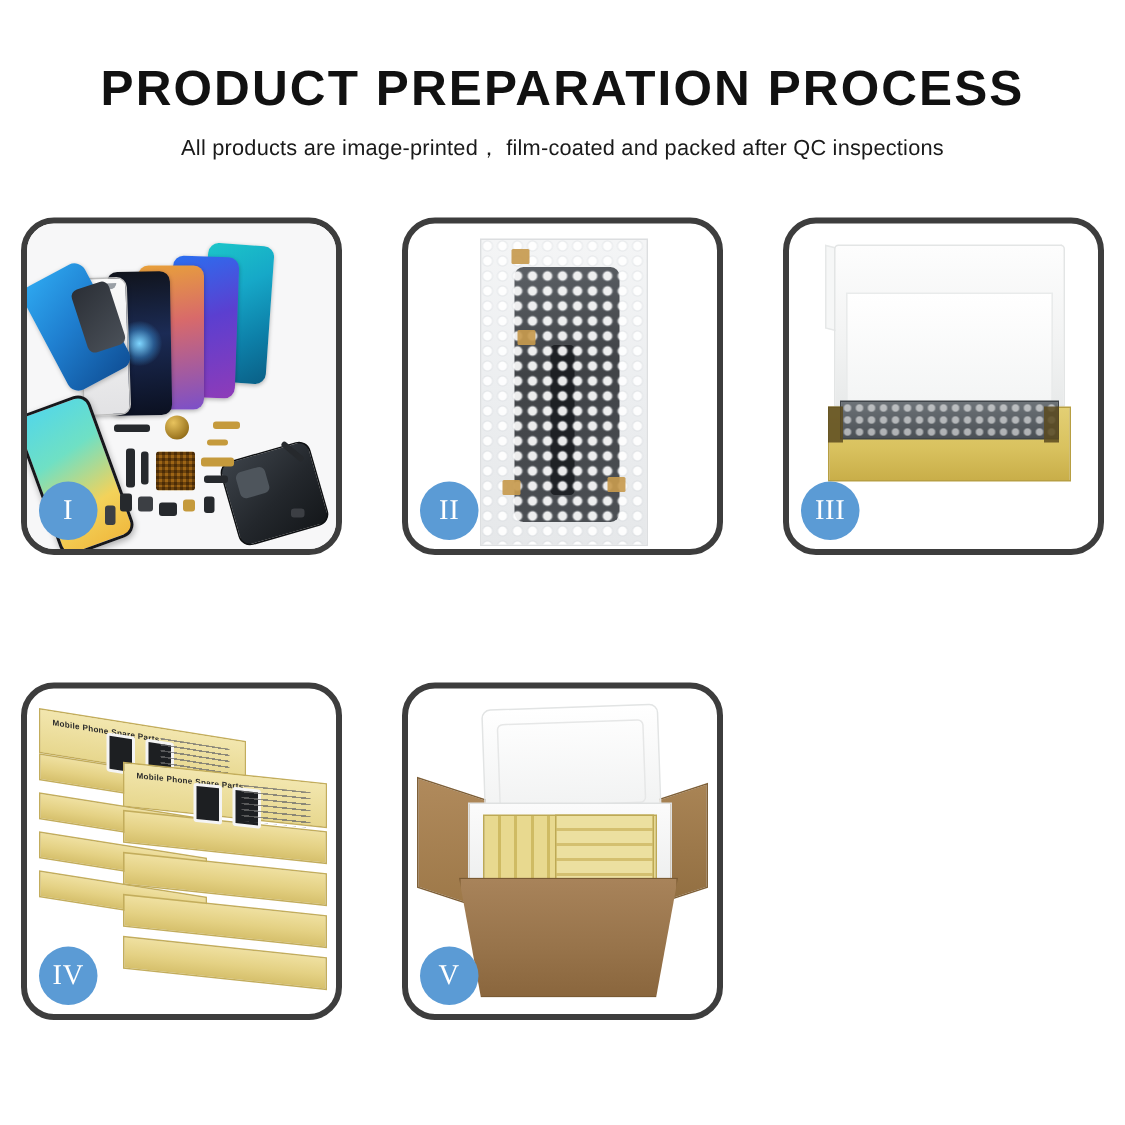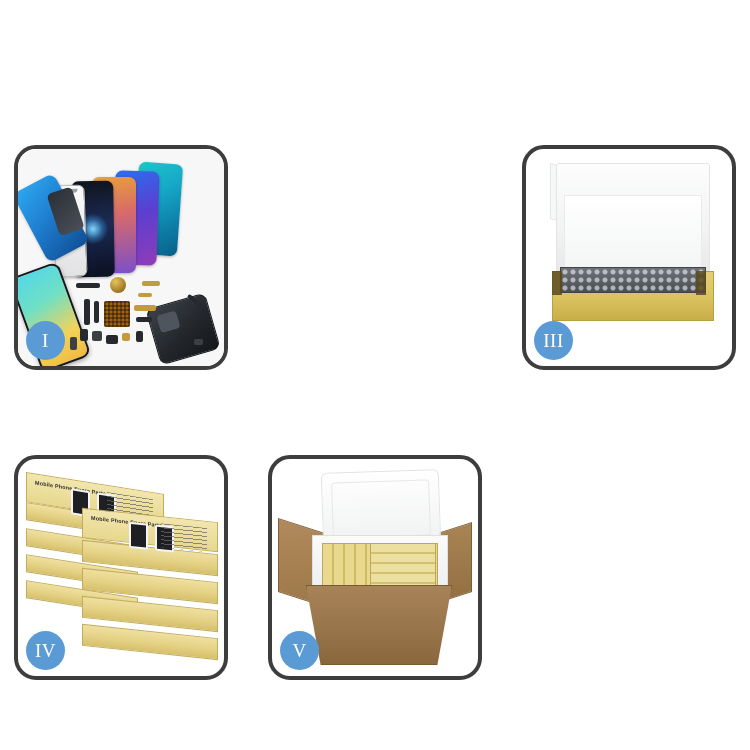--- a/index.html
+++ b/index.html
@@ -320,20 +320,24 @@
   }
   .p6-tape {
     position:absolute; width:14px; height:16px; background:#93724a; opacity:.9;
   }
 </style>
 </head>
 <body>
 
 <div id="page">
 
+  <div class="header">
+    <div class="page-title">PRODUCT PREPARATION PROCESS</div>
+    <div class="page-subtitle">All products are image-printed， film-coated and packed after QC inspections</div>
+  </div>
 
   <div class="grid">
 
     <div class="panel r0 c0">
       <div class="scene">
         <div class="p1-bg"></div>
 
         <div class="ph a"></div>
         <div class="ph b"></div>
         <div class="ph c"></div>
@@ -358,20 +362,34 @@
         <div class="comp dark" style="left:88px; top:186px; width:12px; height:9px;"></div>
         <div class="comp gold" style="left:104px; top:184px; width:8px; height:8px;"></div>
         <div class="comp dark" style="left:118px; top:182px; width:7px; height:11px;"></div>
         <div class="comp" style="left:52px; top:188px; width:7px; height:13px;"></div>
         <div class="comp dark" style="left:168px; top:150px; width:18px; height:4px; transform:rotate(40deg);"></div>
         <div class="comp" style="left:176px; top:190px; width:9px; height:6px;"></div>
       </div>
       <div class="badge">I</div>
     </div>
 
+    <div class="panel r0 c1">
+      <div class="scene">
+        <div class="p2-bag">
+          <div class="p2-screen"></div>
+          <div class="p2-flex"></div>
+          <div class="bubbles"></div>
+          <div class="tape" style="left:20px; top:6px;"></div>
+          <div class="tape" style="left:24px; top:60px;"></div>
+          <div class="tape" style="left:14px; top:160px;"></div>
+          <div class="tape" style="left:84px; top:158px;"></div>
+        </div>
+      </div>
+      <div class="badge">II</div>
+    </div>
 
     <div class="panel r0 c2">
       <div class="scene">
         <div class="p3-lidflapL"></div>
         <div class="p3-lidflapR"></div>
         <div class="p3-lid"></div>
         <div class="p3-foam"></div>
         <div class="p3-tray"></div>
         <div class="p3-inner"></div>
         <div class="p3-corner" style="left:26px; top:122px;"></div>

